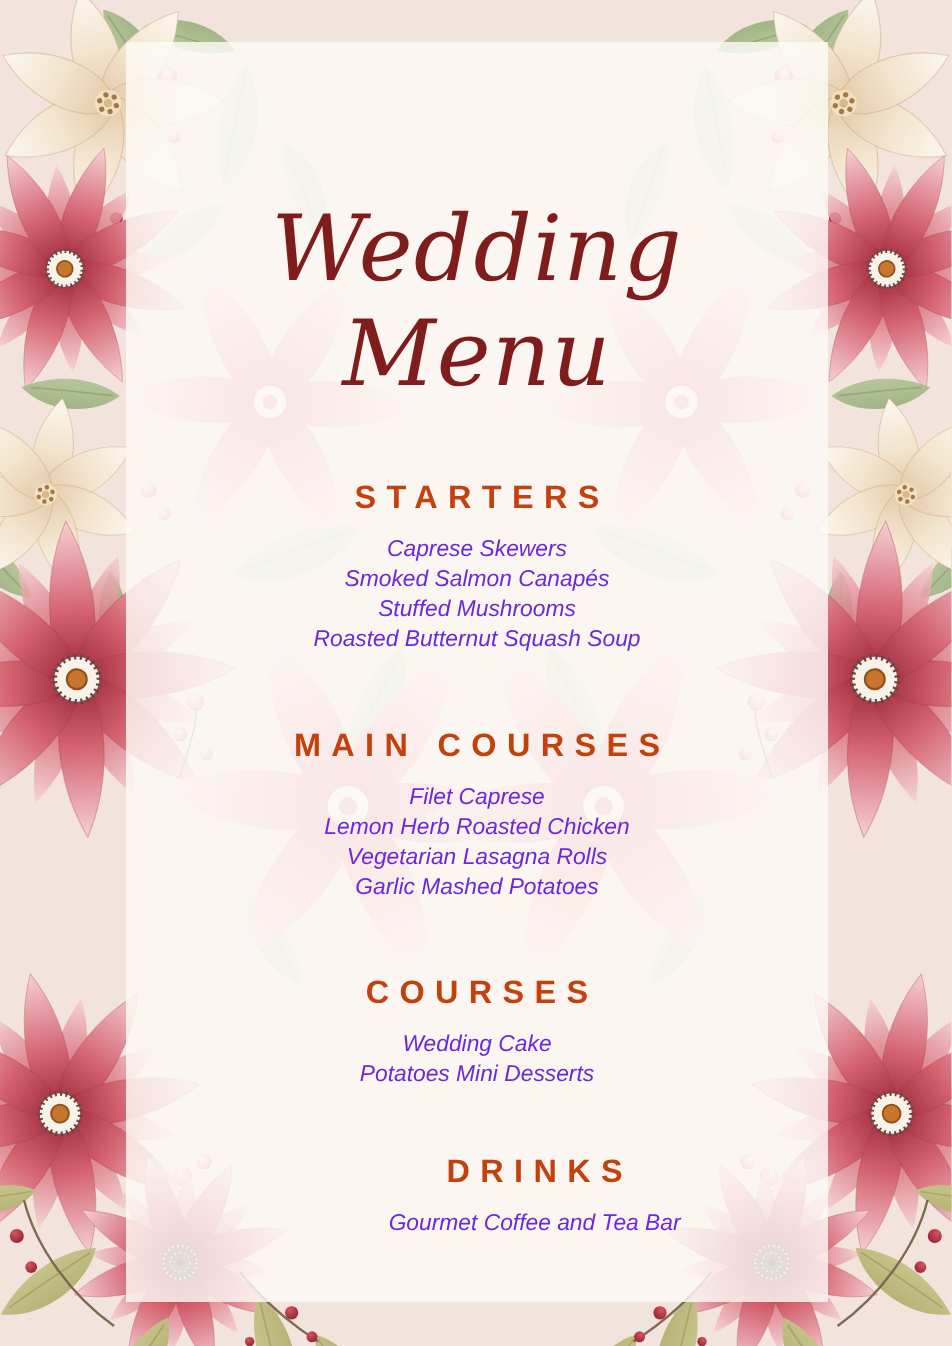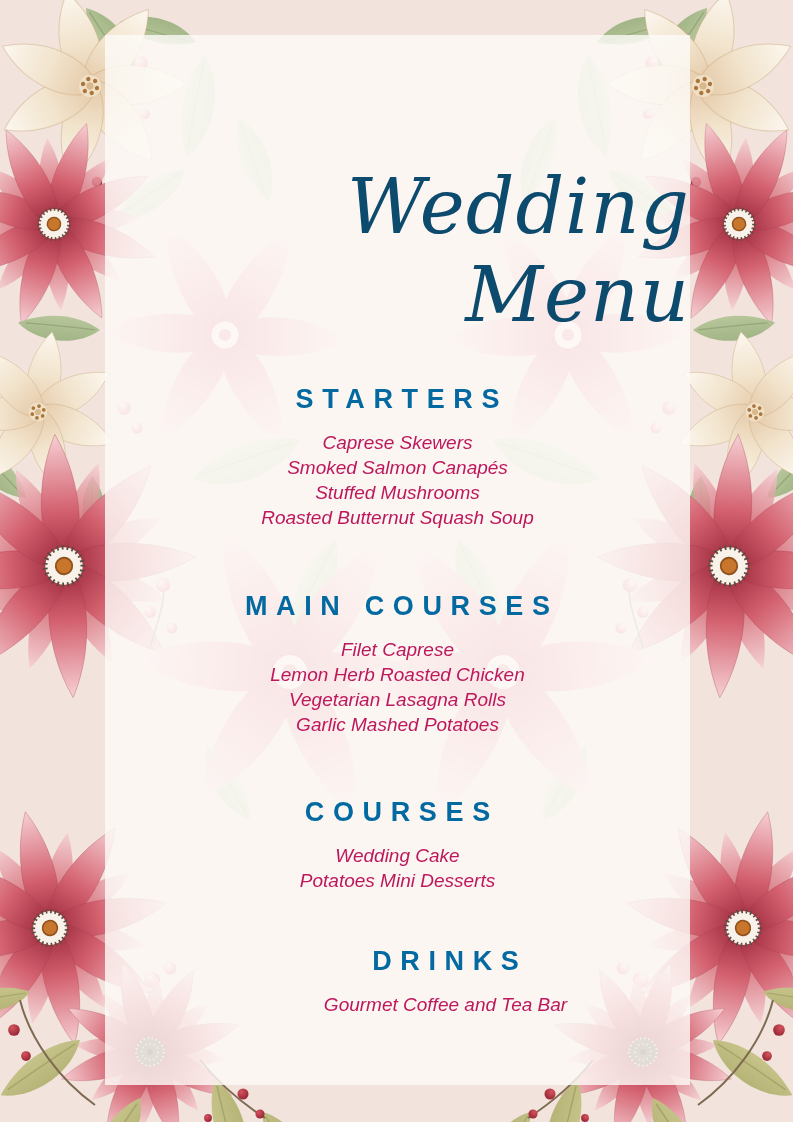--- a/index.html
+++ b/index.html
@@ -2,28 +2,28 @@
 <html><head>
 <meta charset="utf-8">
 <style>
   html,body{margin:0;padding:0;background:#f2e4dd;}
   .canvas{position:relative;width:793px;height:1122px;background:#f2e4dd;overflow:hidden;
           font-family:"Liberation Sans",sans-serif;}
   svg.floral{position:absolute;left:0;top:0;width:793px;height:1122px;display:block;}
   .card{position:absolute;left:105px;top:35px;width:585px;height:1050px;
         background:rgba(252,250,246,0.82);}
   .content{position:absolute;left:105px;top:35px;width:585px;height:1050px;}
-  .title{position:absolute;top:128px;left:0;width:100%;margin:0;text-align:right;
+  .title{position:absolute;top:128px;left:0;width:100%;margin:0;text-align:center;
          font-family:"DejaVu Serif","Liberation Serif",serif;font-style:italic;font-weight:500;
-         font-size:76px;line-height:88px;color:#0c4a6e;letter-spacing:1px;}
+         font-size:76px;line-height:88px;color:#7f1d1d;letter-spacing:1px;}
   .sec{position:absolute;left:0;width:100%;text-align:center;}
-  .sec h2{margin:0;font-size:27px;line-height:30px;font-weight:700;color:#0369a1;
+  .sec h2{margin:15px;font-size:27px;line-height:30px;font-weight:700;color:#c2410c;
           letter-spacing:0.32em;padding-left:0.32em;font-family:"Liberation Sans",sans-serif;}
   .items{margin-top:16px;}
-  .item{font-style:italic;font-size:19px;line-height:25px;color:#be185d;
+  .item{font-style:italic;font-size:19px;line-height:25px;color:#6d28d9;
         font-family:"Liberation Sans",sans-serif;}
   .sec-starters{top:349px;}
   .sec-main-courses{top:556px;}
   .sec-desserts{top:762px;}
   .sec-drinks{top:911px;padding-left:48px;}
 </style>
 </head>
 <body>
 
 <div class="canvas">

